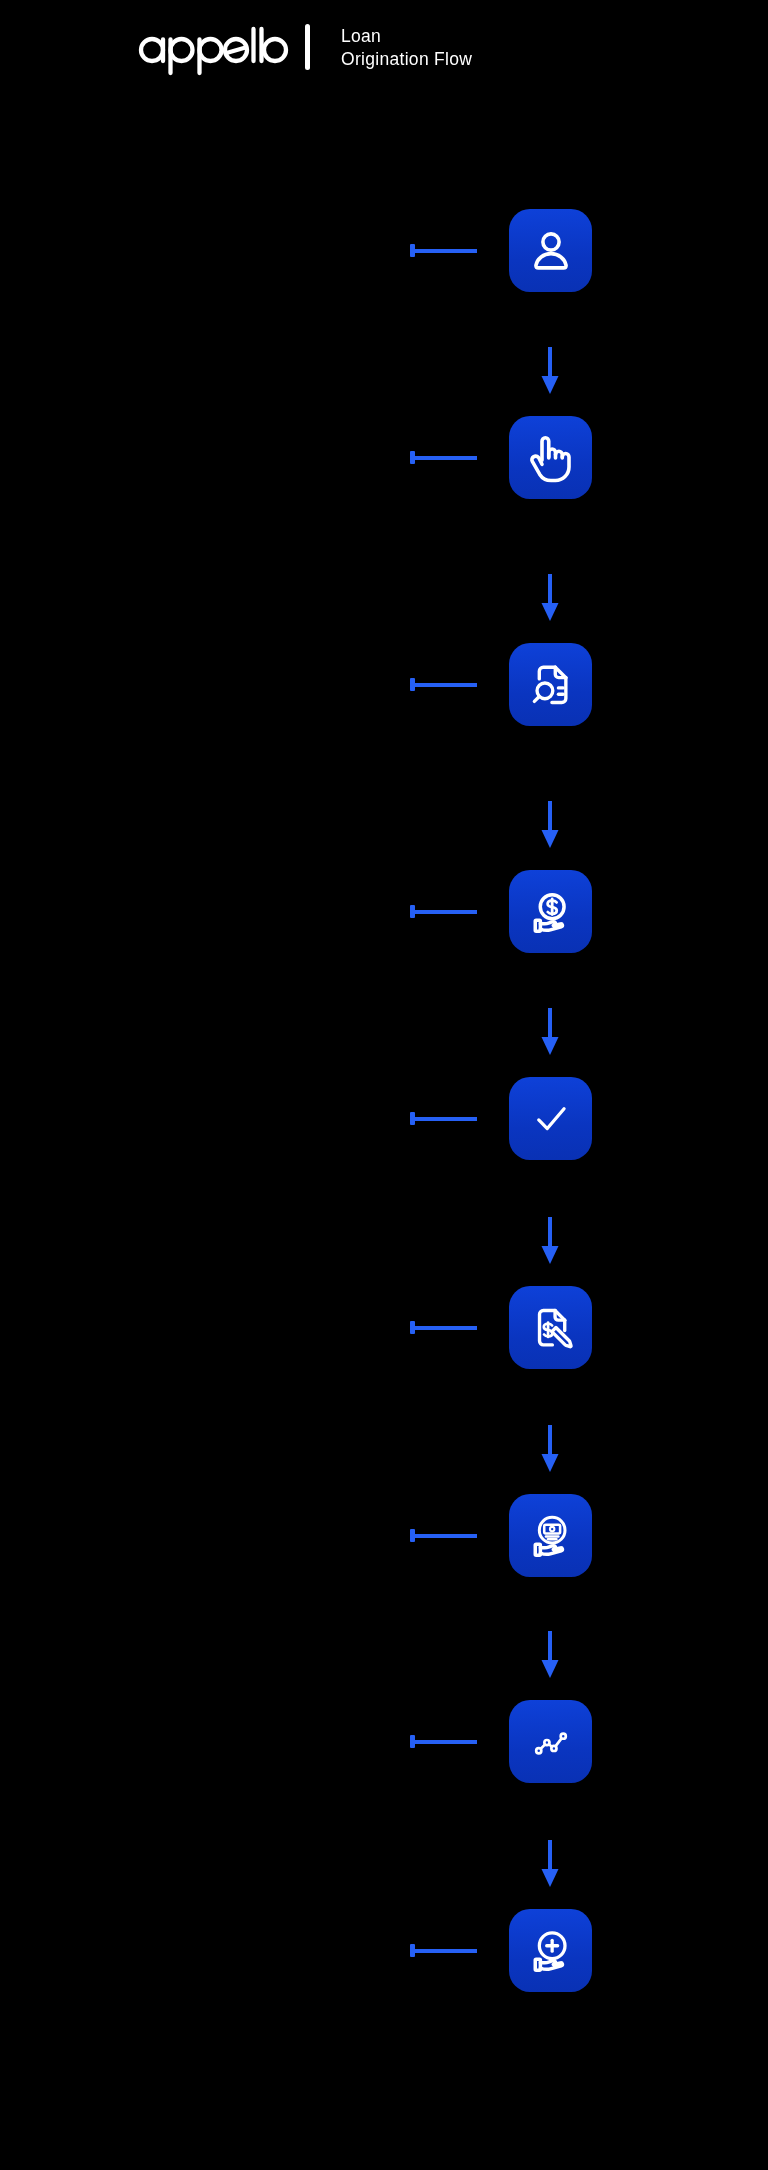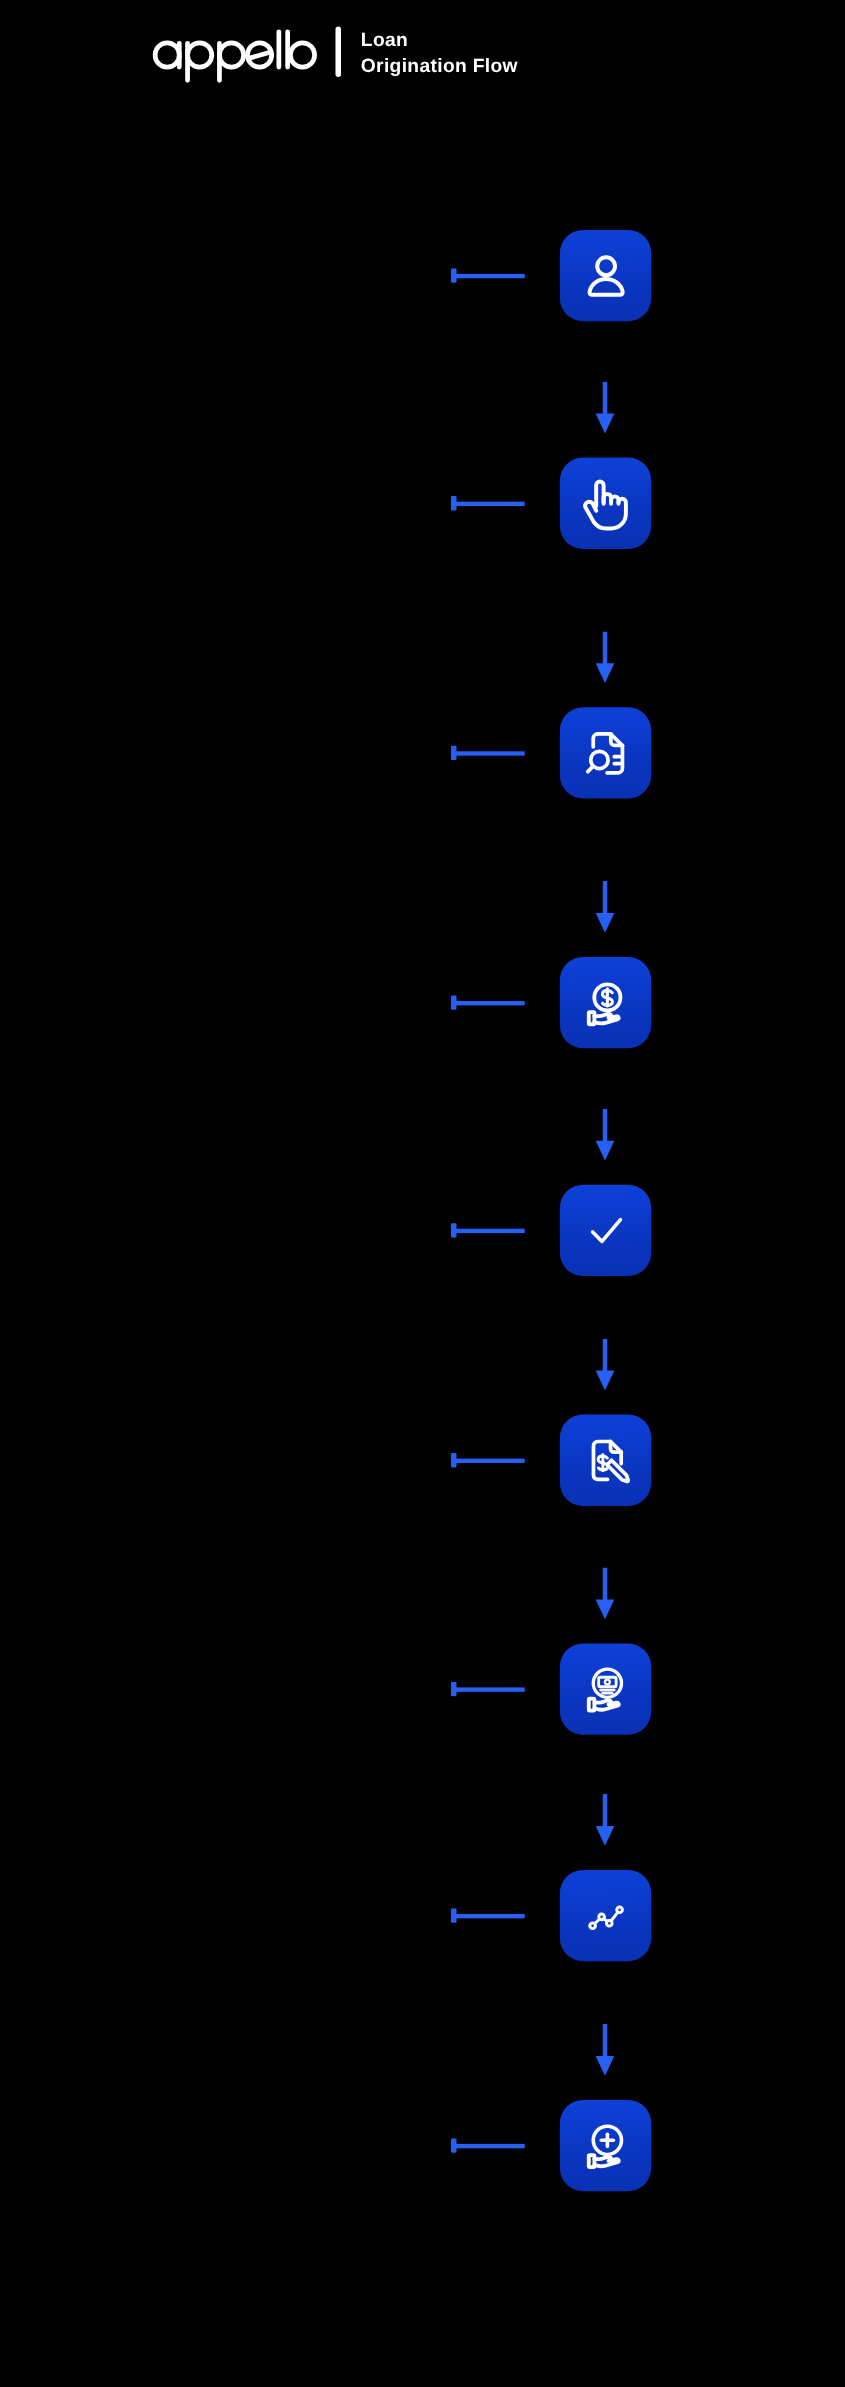--- a/index.html
+++ b/index.html
@@ -30,25 +30,25 @@
     position: absolute;
     left: 305px;
     top: 24px;
     width: 5px;
     height: 46px;
     border-radius: 2.5px;
     background: #ffffff;
   }
   .flow-title {
     position: absolute;
-    left: 328px;
+    left: 341px;
     top: 25px;
     color: #ffffff;
     font-size: 17.5px;
-    font-weight: 700;
+    font-weight: 400;
     line-height: 23px;
     letter-spacing: 0.3px;
     white-space: nowrap;
   }
 
   
   .tile {
     position: absolute;
     left: 509px;
     width: 83px;

